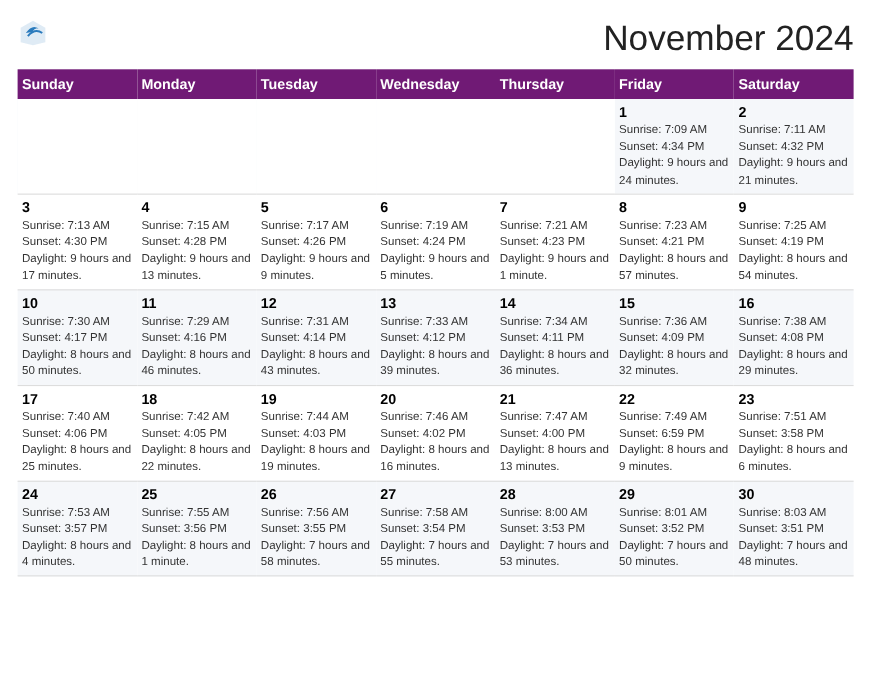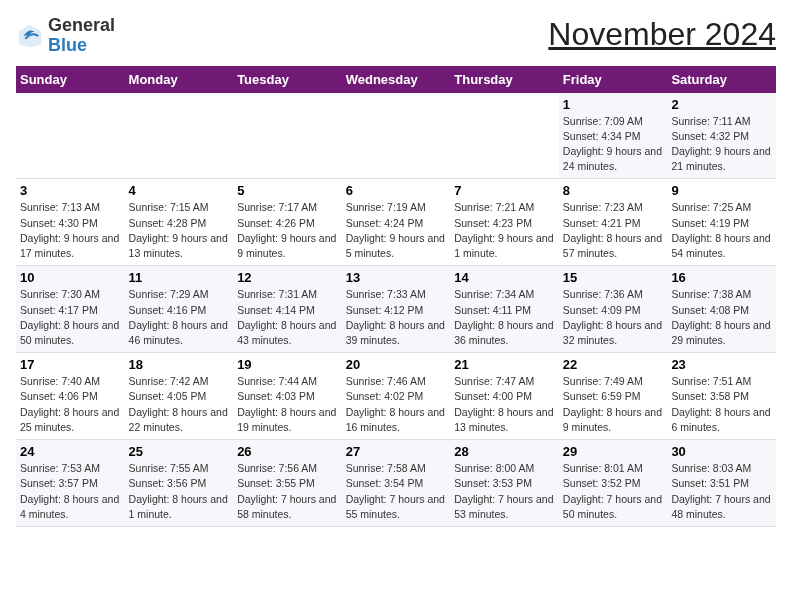--- a/index.html
+++ b/index.html
@@ -32,21 +32,20 @@
       width: 28px;
       height: 28px;
     }
     .title-block {
       text-align: right;
     }
     .month-title {
       font-size: 32px;
       font-weight: normal;
       color: #222;
-      text-decoration: underline;
     }
     .location {
       font-size: 16px;
       color: #444;
     }
     table {
       width: 100%;
       border-collapse: collapse;
       font-size: 11px;
     }
@@ -90,24 +89,20 @@
 </head>
 <body>
 
 <div class="header">
   <div class="logo">
     <svg class="logo-icon" viewBox="0 0 30 30" xmlns="http://www.w3.org/2000/svg">
       <polygon points="15,3 27,10 27,24 15,27 3,24 3,10" fill="#2b7bbd" opacity="0.15"></polygon>
       <path d="M8,15 Q15,5 22,12 Q18,8 14,14 Z" fill="#2b7bbd"></path>
       <path d="M10,18 Q17,10 24,15" fill="none" stroke="#2b7bbd" stroke-width="2"></path>
     </svg>
-    <div class="logo-text">
-      <span class="logo-general">General</span><br>
-      <span class="logo-blue">Blue</span>
-    </div>
   </div>
   <div class="title-block">
     <div class="month-title">November 2024</div>
   </div>
 </div>
 
 <table>
   <thead>
     <tr>
       <th>Sunday</th>

